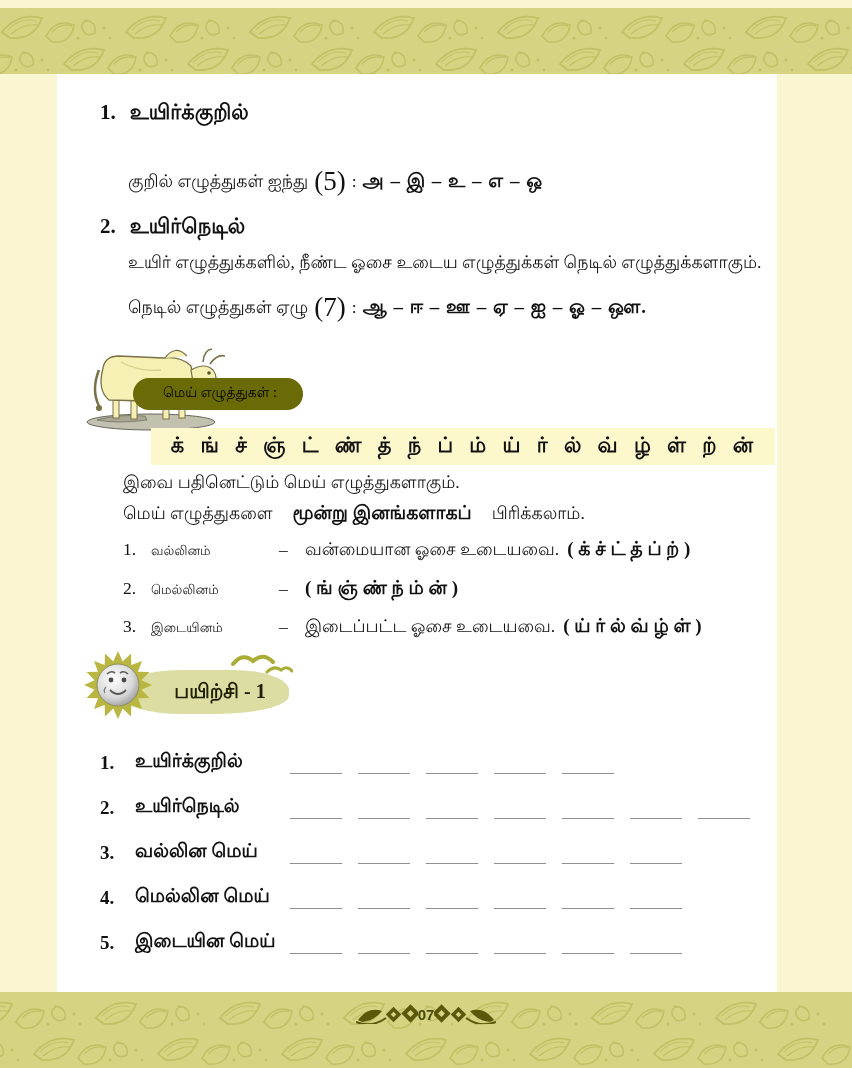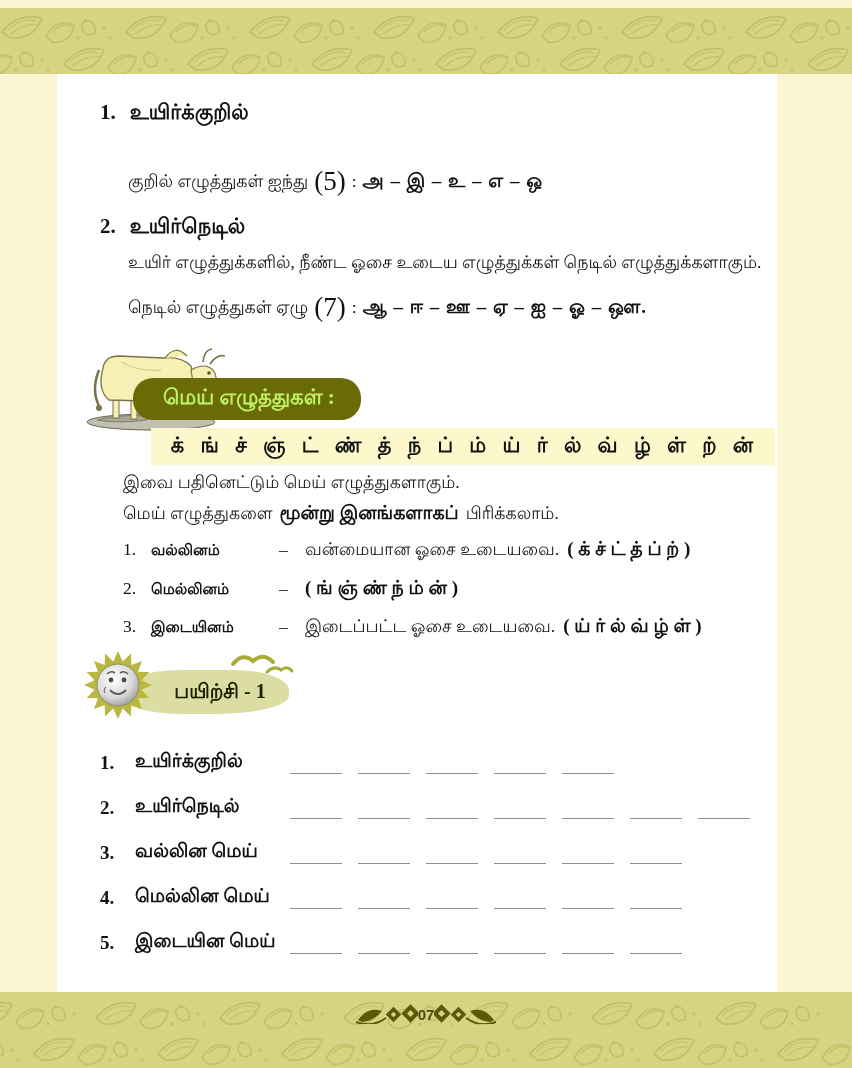--- a/index.html
+++ b/index.html
@@ -24,35 +24,35 @@
   .nowrap { white-space:nowrap; }
 
   .sec-head { font-weight:bold; font-size:21px; display:flex; gap:14px; }
   .body-text { font-size:17.5px; }
   .letters-line { font-size:17.5px; display:flex; align-items:center; gap:6px; }
   .big-count { font-size:27px; font-weight:400; }
   .vowels { font-weight:bold; font-size:19px; letter-spacing:1px; }
 
   .mei-badge {
     position:absolute; left:76px; top:304px;
-    background:#6a6a07; color:#bef264; font-weight:bold; font-size:21px;
+    background:#6a6a07; color:#000000; font-weight:normal; font-size:14px;
     padding:7px 26px 8px 30px; border-radius:20px; white-space:nowrap;
   }
   .strip {
     position:absolute; left:66px; top:354px; width:624px; height:37px;
     background:#fcf8cb; font-weight:bold; font-size:21px;
     display:flex; align-items:center; justify-content:center;
     white-space:nowrap; letter-spacing:2px; word-spacing:7px;margin-left:28px;
   }
-  .mixed-line { font-size:17.5px; display:flex; gap:7px; align-items:baseline; }
+  .mixed-line { font-size:17.5px; display:flex; gap:20px; align-items:baseline; }
   .mixed-bold { font-weight:bold; font-size:19px; }
 
   .type-row { display:flex; align-items:baseline; font-size:17.5px; margin-bottom:14.5px; }
   .type-num { width:28px; }
-  .type-name { width:128px; font-weight:bold; font-size:15px; }
+  .type-name { width:128px; font-weight:normal; font-size:13px; }
   .type-dash { width:26px; }
   .type-desc { margin-right:8px; }
   .type-letters { font-weight:bold; font-size:19px; white-space:nowrap; }
 
   .ex-cloud {
     position:absolute; left:60px; top:596px; width:172px; height:44px;
     background:#dcdda2; border-radius:48% 42% 55% 50% / 70% 60% 55% 60%;
     display:flex; align-items:center; justify-content:center;
     font-weight:bold; font-size:20px; color:#1e1e00; padding-left:34px;
   }

